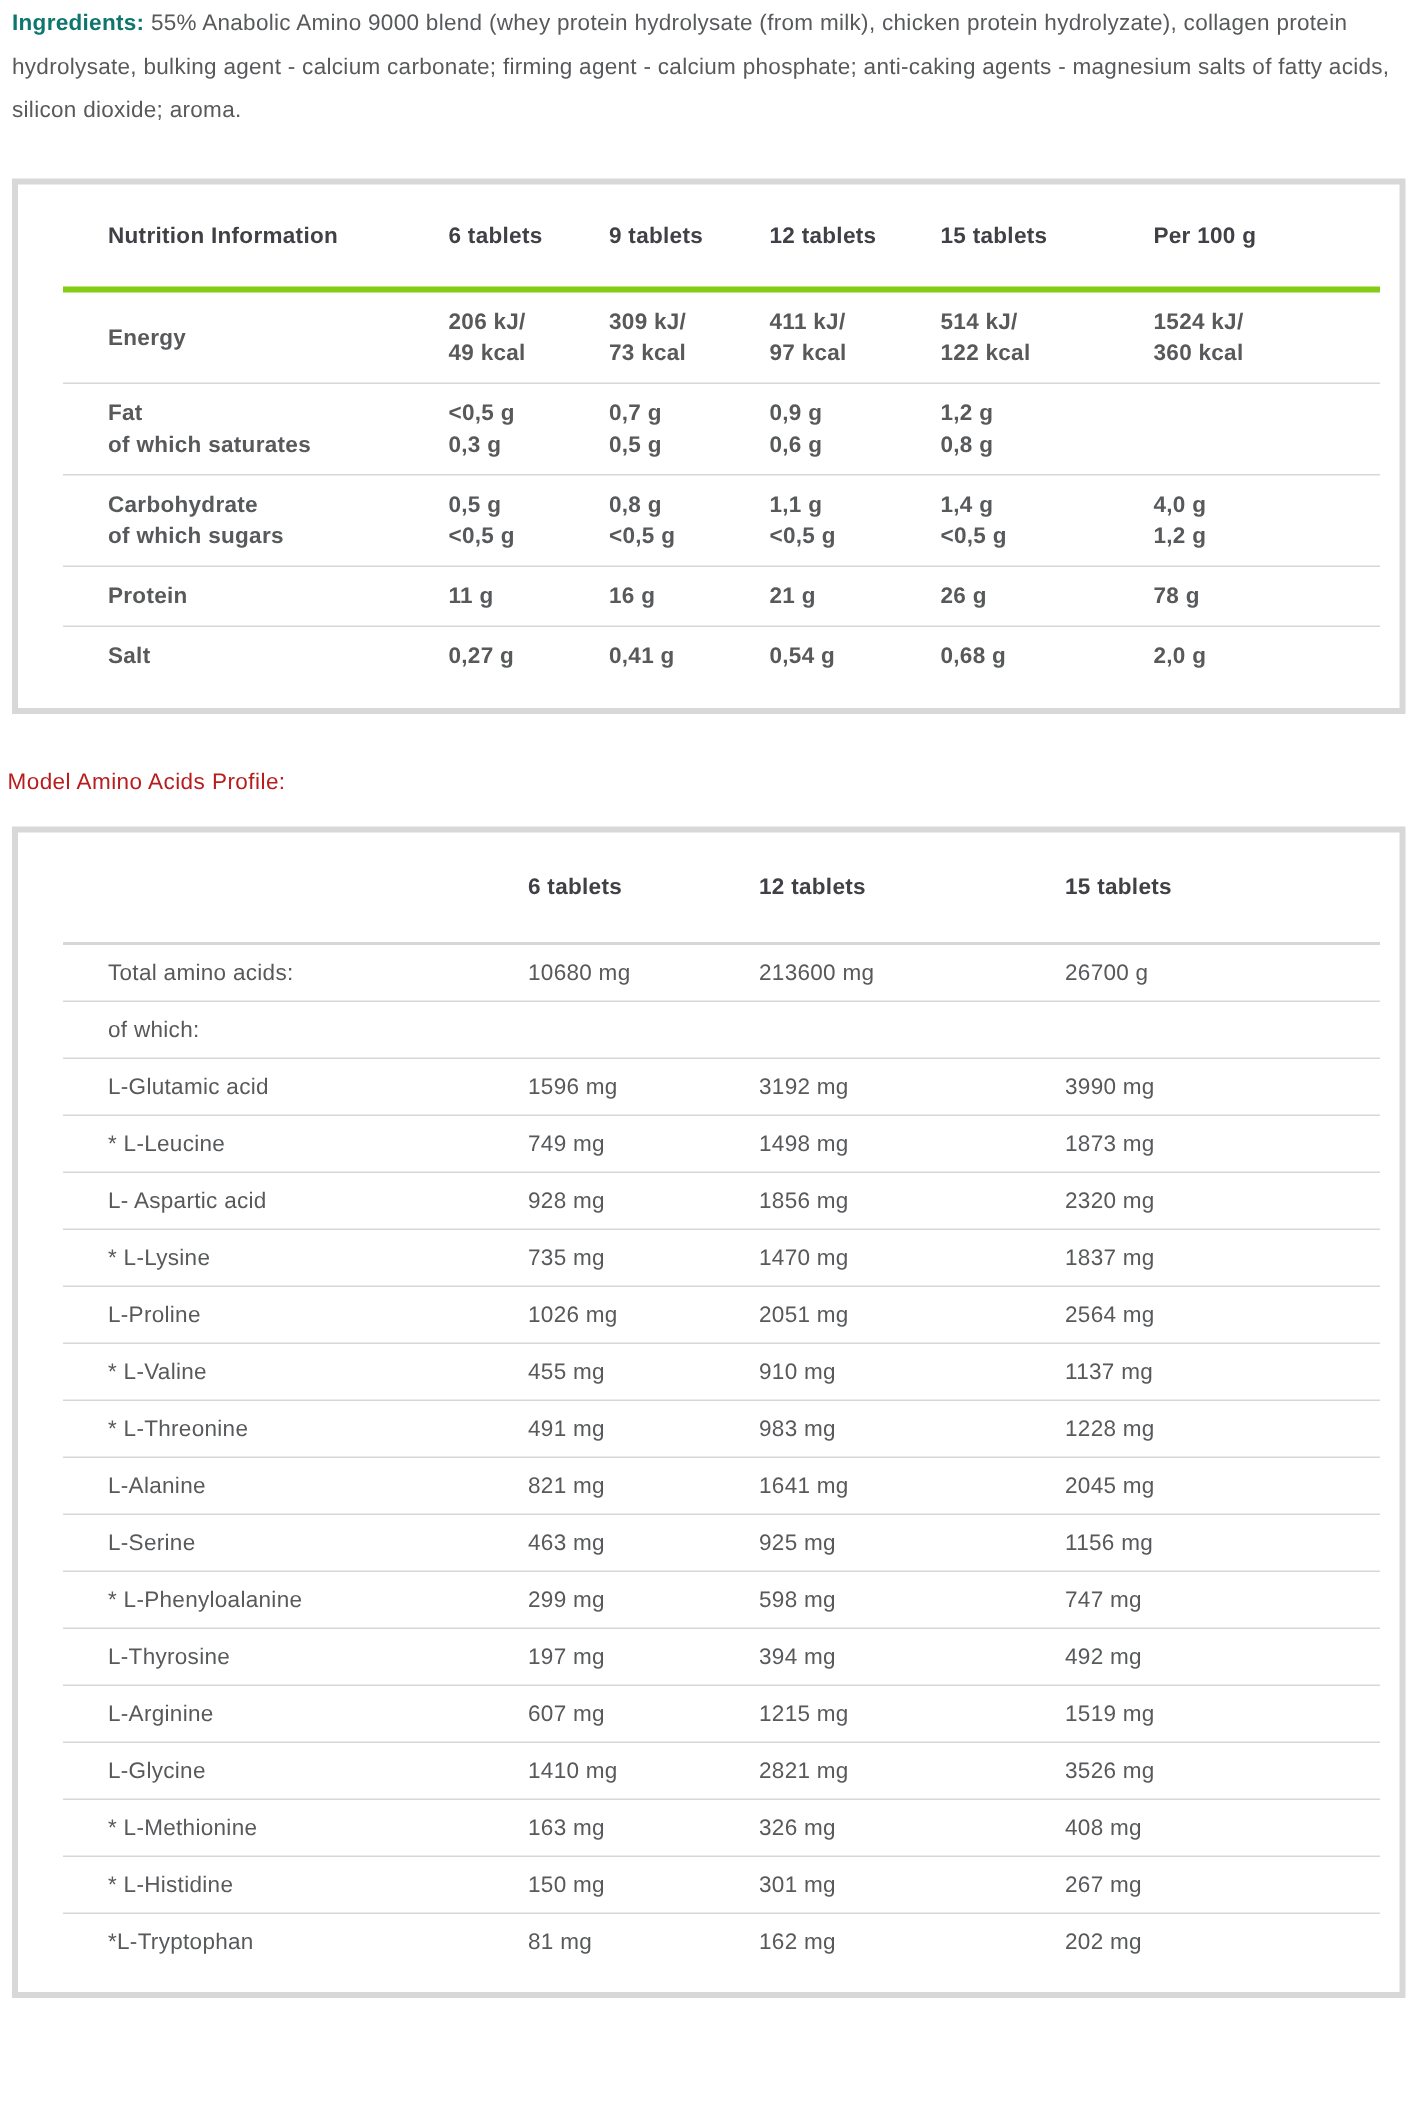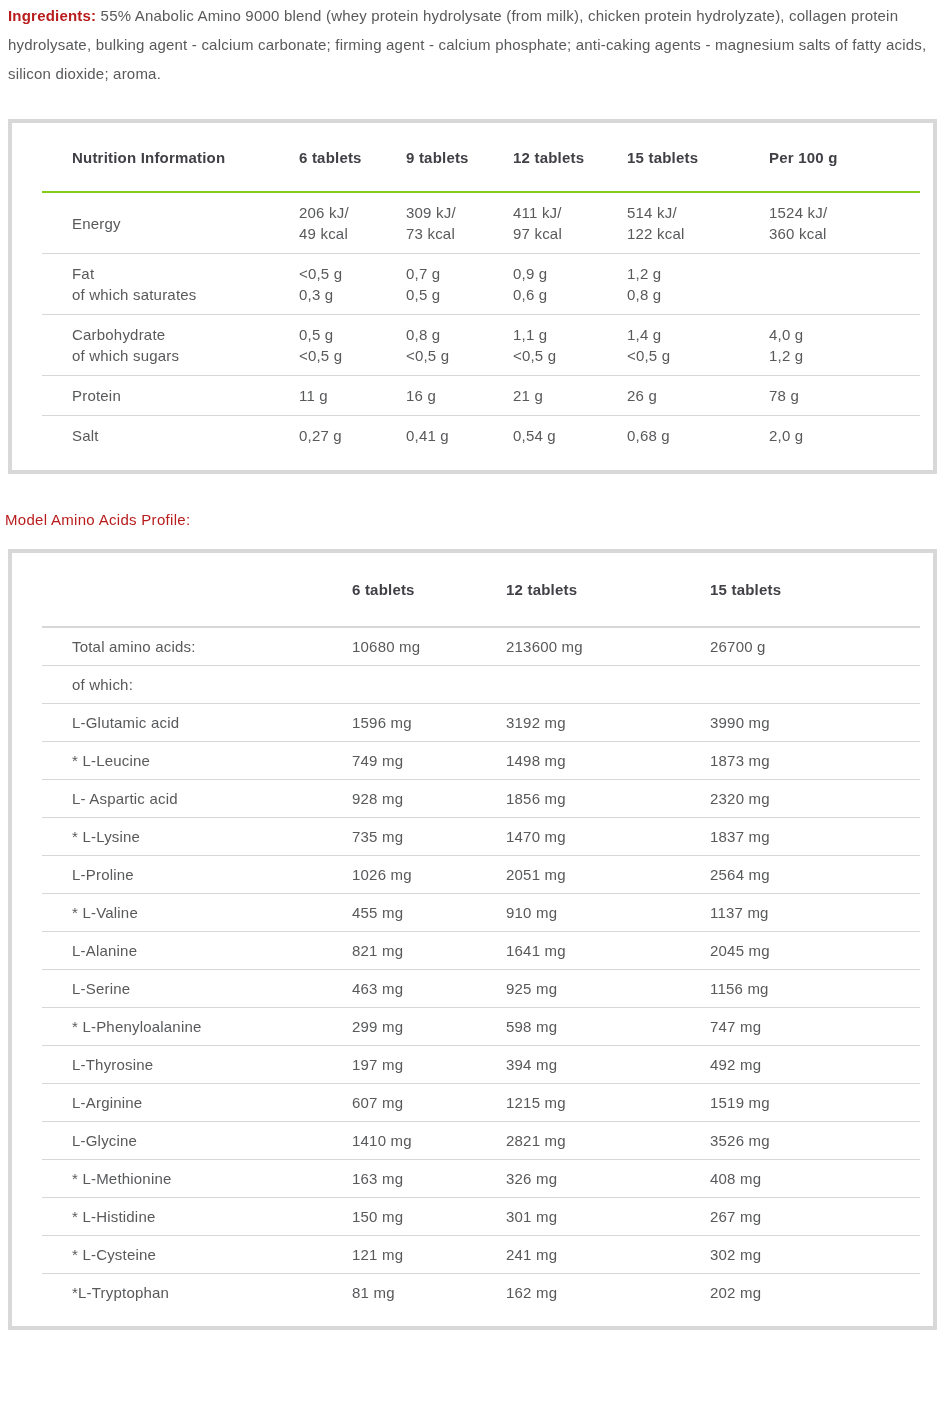--- a/index.html
+++ b/index.html
@@ -14,21 +14,21 @@
 
   
   .ingredients {
     margin: 0;
     padding: 1px 8px 0 8px;
     font-size: 15px;
     line-height: 29px;
     letter-spacing: 0.2px;
     color: #58595b;
   }
-  .ingredients strong { color: #b91c1c; font-weight: bold; }
+  .ingredients strong { color: #0f766e; font-weight: bold; }
 
   
   .tbl {
     margin: 0 8px;
     border: 4px solid #d8d8d8;
     background: #fff;
   }
   .tbl.nutrition { margin-top: 31px; }
   .tbl.amino { margin-top: 0; }
   .tbl-inner { margin: 0 13px 0 30px; }
@@ -41,22 +41,22 @@
     letter-spacing: 0.2px;
   }
   .row.head { border-top: none; font-weight: bold; color: #414046; }
   .row.head .cell { font-weight: bold; }
 
   .cell { box-sizing: border-box; }
   .ln { display: block; line-height: 21px; }
   .ln:empty { display: none; }
 
   
-  .nutrition .head { height: 68px; border-bottom: 2px solid #84cc16; }
-  .nutrition .row:not(.head) { border-top: none; border-bottom: 1px solid #d7d7d7; padding: 9px 0; min-height: 21px; }
+  .nutrition .head { height: 68px; border-bottom: 4px solid #84cc16; }
+  .nutrition .row:not(.head) { border-top: none; border-bottom: 1px solid #d7d7d7; padding: 9px 0; min-height: 21px; font-weight: bold; }
   .nutrition .row:last-child { border-bottom: none; padding-bottom: 24px; }
   .nutri-c0 { width: 257px; padding-left: 30px; }
   .nutri-c1 { width: 107px; }
   .nutri-c2 { width: 107px; }
   .nutri-c3 { width: 114px; }
   .nutri-c4 { width: 142px; }
   .nutri-c5 { flex: 1; }
 
   
   .amino-title {
@@ -292,20 +292,26 @@
           </div>
 
           <div class="row">
             <div class="cell amino-c0">* L-Valine</div>
             <div class="cell amino-c1">455 mg</div>
             <div class="cell amino-c2">910 mg</div>
             <div class="cell amino-c3">1137 mg</div>
           </div>
 
 
+          <div class="row">
+            <div class="cell amino-c0">* L-Threonine</div>
+            <div class="cell amino-c1">491 mg</div>
+            <div class="cell amino-c2">983 mg</div>
+            <div class="cell amino-c3">1228 mg</div>
+          </div>
 
           <div class="row">
             <div class="cell amino-c0">L-Alanine</div>
             <div class="cell amino-c1">821 mg</div>
             <div class="cell amino-c2">1641 mg</div>
             <div class="cell amino-c3">2045 mg</div>
           </div>
 
           <div class="row">
             <div class="cell amino-c0">L-Serine</div>
@@ -349,26 +355,20 @@
             <div class="cell amino-c3">408 mg</div>
           </div>
 
           <div class="row">
             <div class="cell amino-c0">* L-Histidine</div>
             <div class="cell amino-c1">150 mg</div>
             <div class="cell amino-c2">301 mg</div>
             <div class="cell amino-c3">267 mg</div>
           </div>
 
-          <div class="row">
-            <div class="cell amino-c0">* L-Cysteine</div>
-            <div class="cell amino-c1">121 mg</div>
-            <div class="cell amino-c2">241 mg</div>
-            <div class="cell amino-c3">302 mg</div>
-          </div>
 
           <div class="row">
             <div class="cell amino-c0">*L-Tryptophan</div>
             <div class="cell amino-c1">81 mg</div>
             <div class="cell amino-c2">162 mg</div>
             <div class="cell amino-c3">202 mg</div>
           </div>
         </div>
     </div>
   </section>

